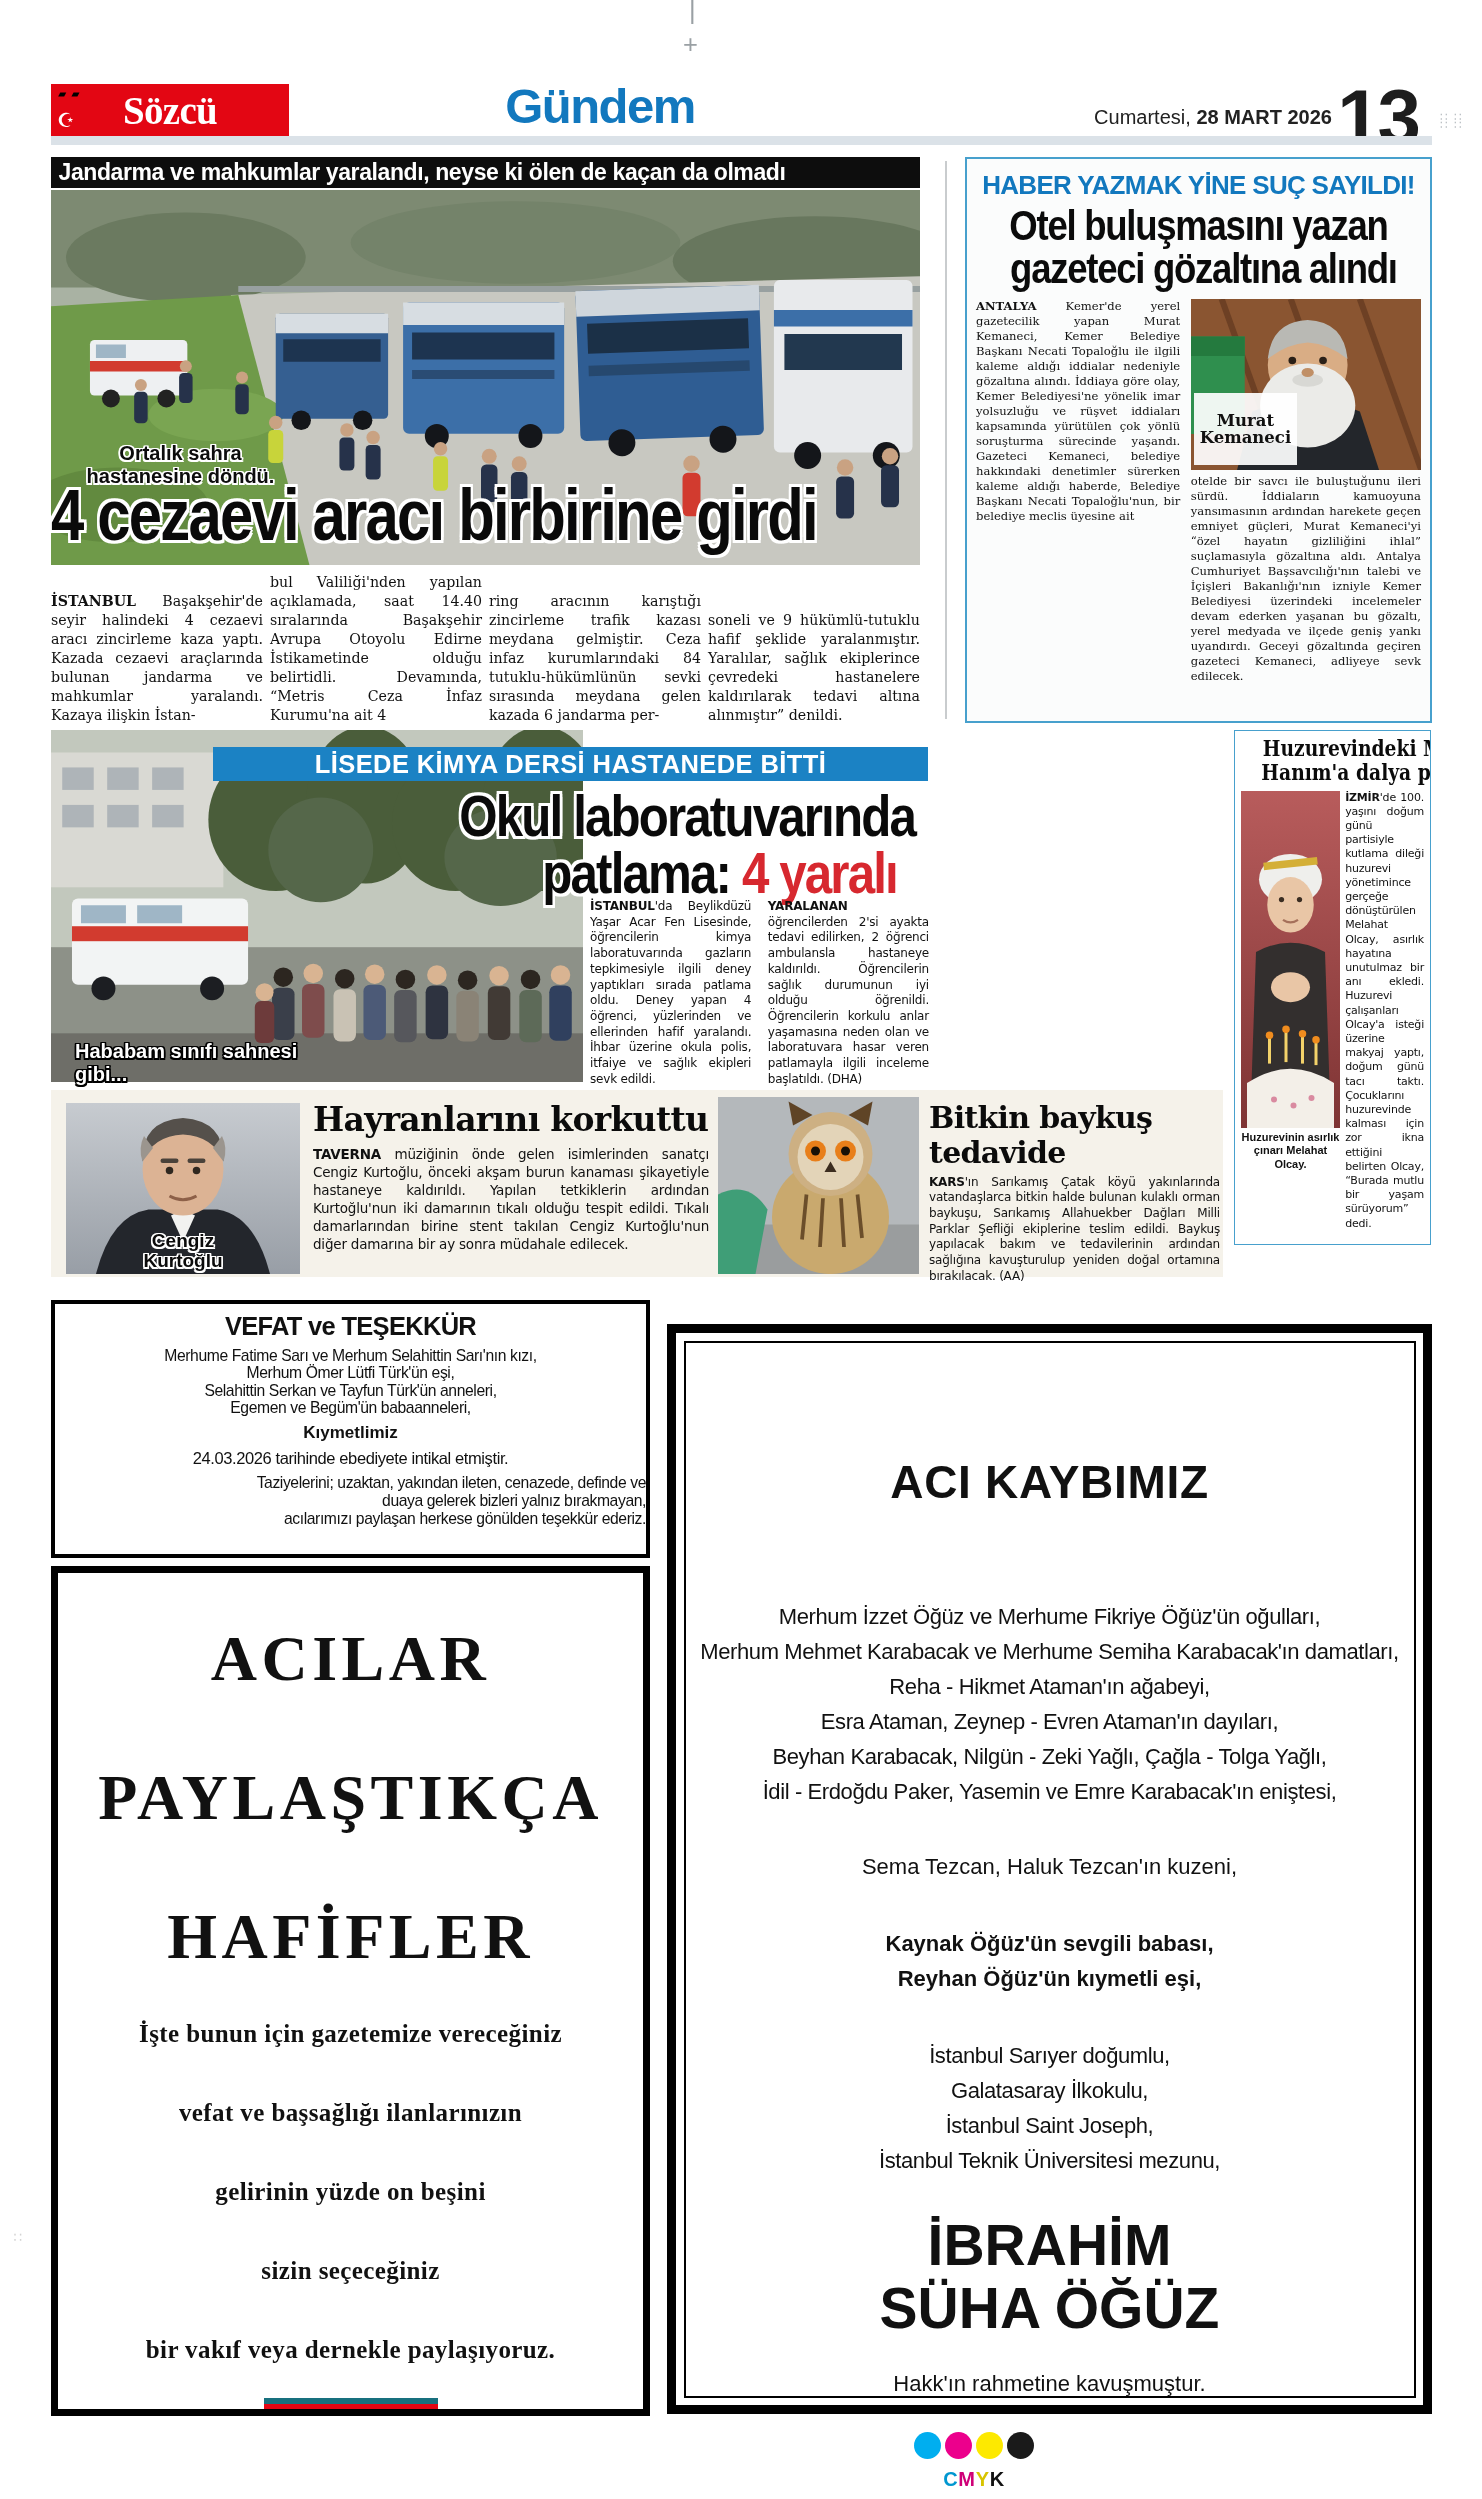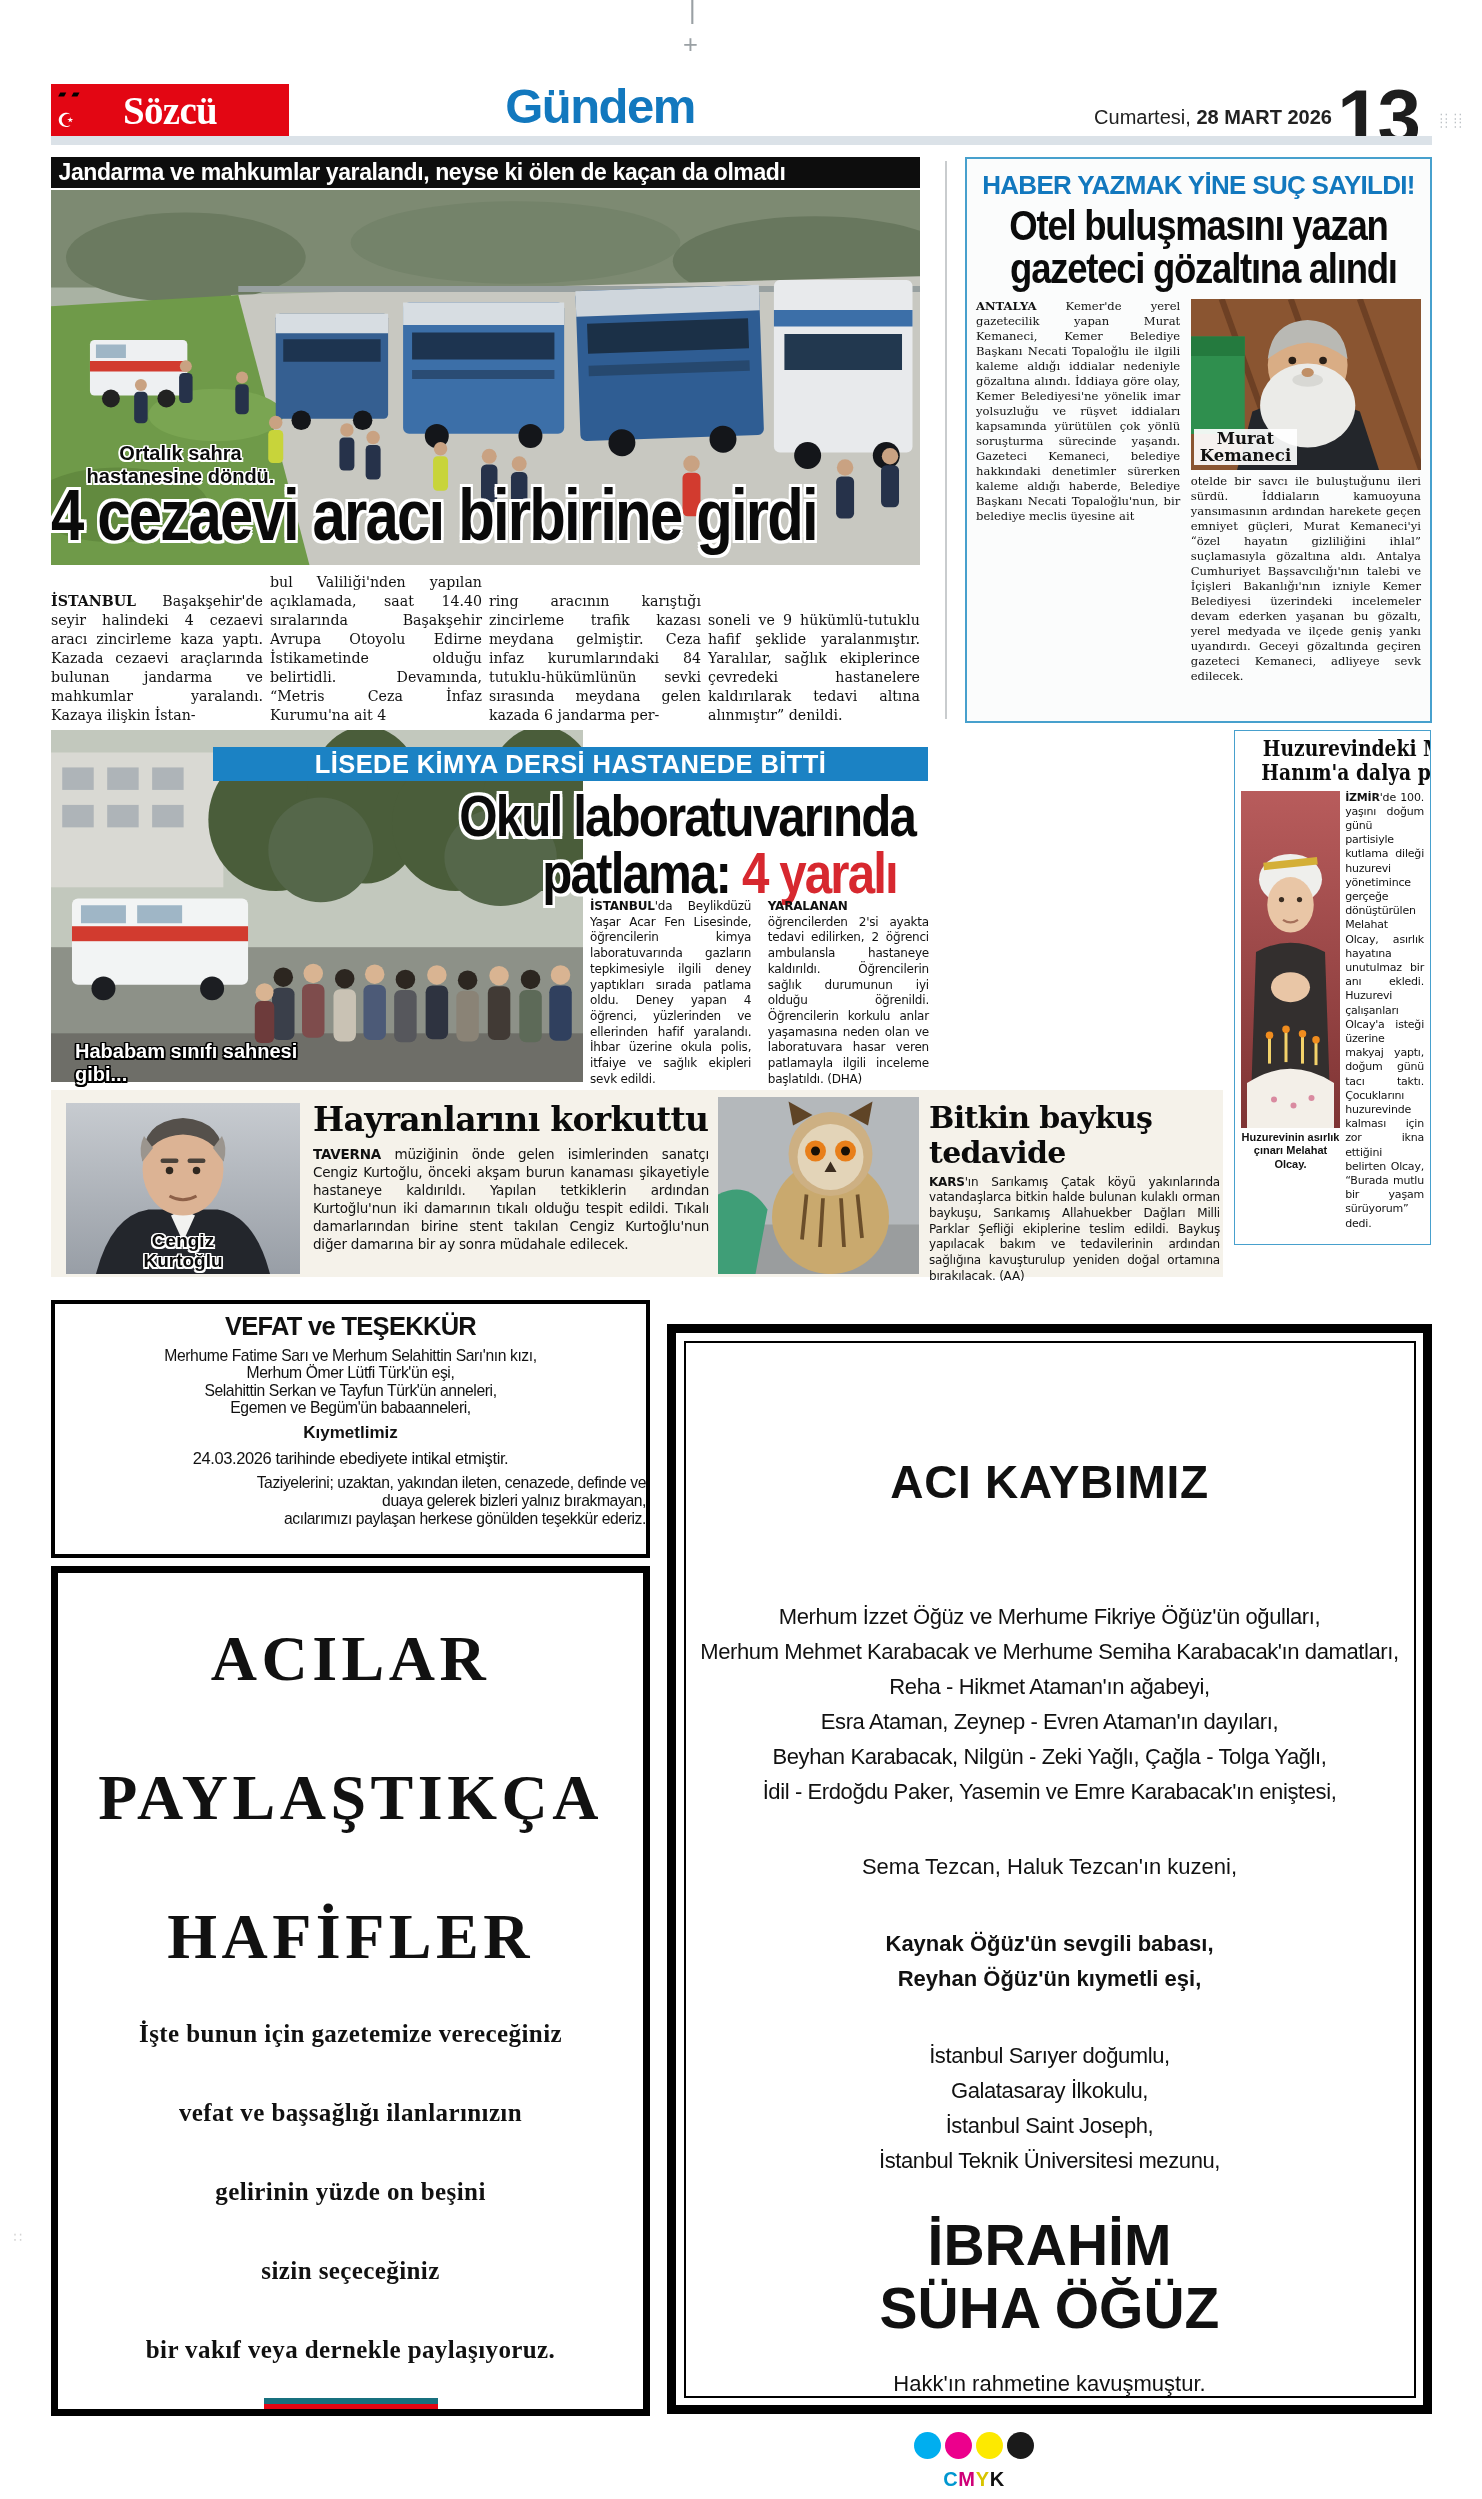--- a/index.html
+++ b/index.html
@@ -34,21 +34,21 @@
   .serif-col{font-family:"DejaVu Serif",serif;font-size:14.2px;line-height:19px;text-align:justify;flex:1;}
   .lead{font-weight:bold;}
   
   .a2{left:965px;top:157px;width:467px;height:566px;border:2.2px solid #47a0cd;background:#fbfcfc;box-sizing:border-box;overflow:hidden;padding:6px 9px;}
   .a2-kicker{text-align:center;color:#1278be;font-size:26px;font-weight:bold;letter-spacing:-0.7px;margin-top:4.5px;}
   .a2-head{text-align:center;font-size:43px;font-weight:bold;letter-spacing:-1.5px;line-height:1.02;color:#0b0b0b;margin-top:3px;}
   .a2-cols{display:flex;gap:10.5px;margin-top:7.5px;}
   .a2-col1{width:47%;font-family:"DejaVu Serif",serif;font-size:11.6px;line-height:15px;text-align:justify;}
   .a2-col2{width:53%;font-family:"DejaVu Serif",serif;font-size:11.6px;line-height:15px;text-align:justify;}
   .a2-photo{position:relative;width:100%;height:171px;margin-bottom:4.5px;}
-  .a2-photocap{position:absolute;left:3px;bottom:4.5px;background:rgba(255,255,255,.92);padding:1px 6px;font-weight:bold;font-size:16.5px;line-height:1.05;text-align:center;}
+  .a2-photocap{position:absolute;left:3px;bottom:4.5px;background:rgba(255,255,255,.92);padding:19px 6px;font-weight:bold;font-size:16.5px;line-height:1.05;text-align:center;}
   
   .a3-photo{left:51px;top:730px;width:532px;height:352px;}
   .a3-kicker{left:213px;top:747px;width:715px;height:34px;background:#1b82c4;color:#fff;display:flex;align-items:center;justify-content:center;
      font-size:25.5px;font-weight:bold;letter-spacing:0.4px;}
   .a3-head{left:419px;top:788px;width:509px;text-align:right;font-size:58px;font-weight:bold;letter-spacing:-2.2px;line-height:.98;color:#0a0a0a;}
   .a3-head .red{color:#d7282f;}
   .a3-cap{left:75px;top:1040px;width:270px;font-size:20px;font-weight:bold;color:#fff;text-align:left;}
   .a3-body{left:590px;top:899px;width:339px;display:flex;gap:16.5px;}
   .sans-col{font-family:"DejaVu Sans",sans-serif;font-size:12px;line-height:15.7px;text-align:justify;flex:1;letter-spacing:-0.2px;}
   

